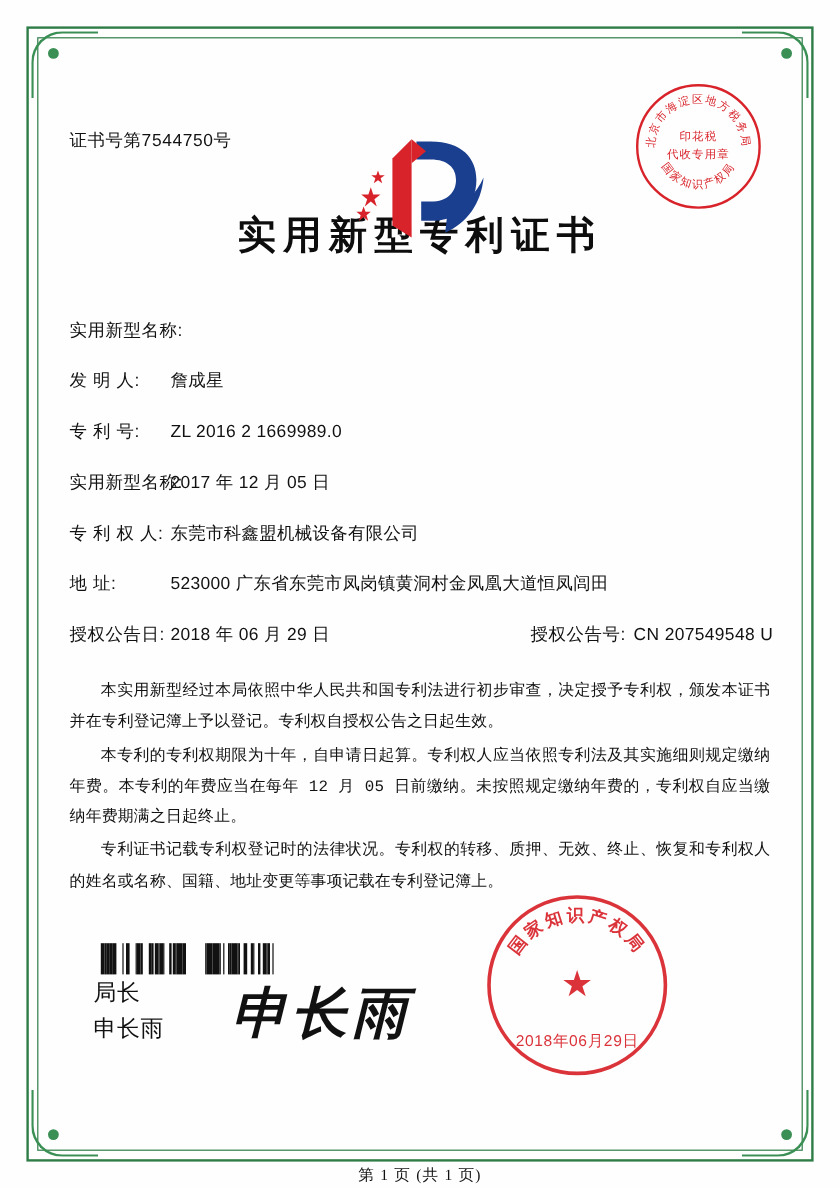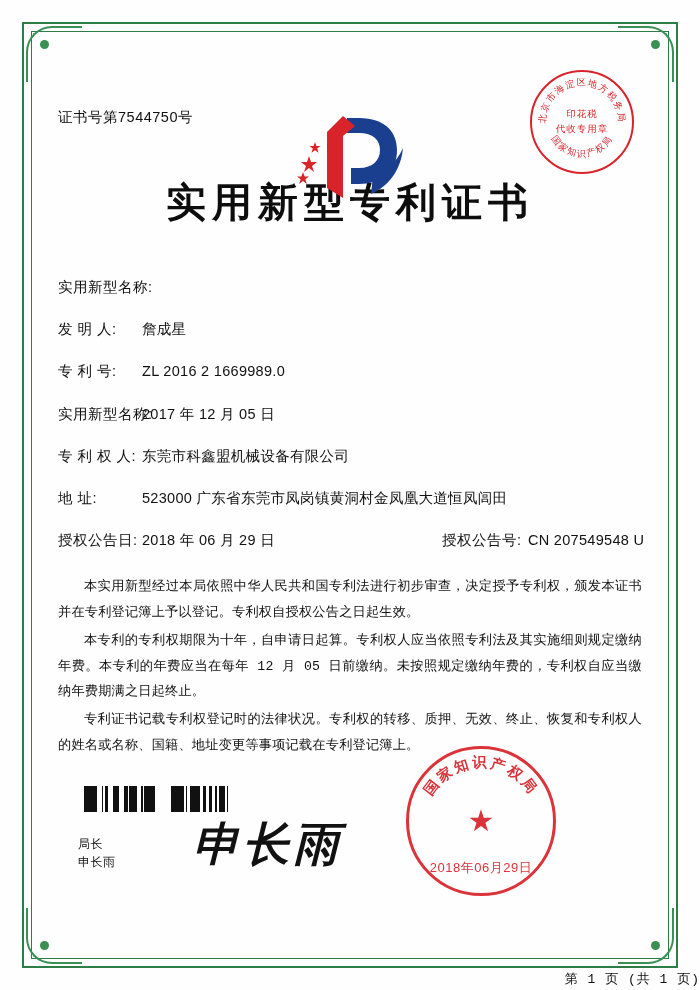--- a/index.html
+++ b/index.html
@@ -123,21 +123,21 @@
     font-family: "Liberation Sans", sans-serif;
     font-size: 9.5px;
     fill: #d8232a;
     letter-spacing: 1.6px;
   }
 
   .title {
     text-align: center;
     font-family: "Liberation Sans", sans-serif;
     font-weight: bold;
-    font-size: 40px;
+    font-size: 32px;
     letter-spacing: 6px;
     margin-top: 48px;
     color: #0d0d0d;
   }
 
   .fields {
     margin-top: 46px;
     font-family: "Liberation Sans", sans-serif;
     font-size: 14.5px;
     line-height: 1.6;
@@ -203,21 +203,21 @@
     background: #111;
     height: 100%;
   }
 
   
   .sign-block {
     position: absolute;
     left: 20px;
     bottom: 72px;
     font-family: Liberation Serif, serif;
-    font-size: 12px;
+    font-size: 19px;
     line-height: 1.55;
     letter-spacing: 0.5px;
   }
   .signature-script {
     position: absolute;
     left: 135px;
     bottom: 68px;
     font-family: "Liberation Serif", serif;
     font-size: 46px;
     font-style: italic;
@@ -266,22 +266,22 @@
     font-size: 30px;
     color: #d8232a;
     line-height: 1;
   }
 
   .page-footer {
     position: absolute;
     left: 0;
     right: 0;
     bottom: 2px;
-    text-align: right;
-    font-family: Liberation Mono, monospace;
+    text-align: center;
+    font-family: Liberation Serif, serif;
     font-size: 13px;
     letter-spacing: 1px;
   }
 </style>
 </head>
 <body>
 
 <div class="page">
 
   <div class="border-outer"></div>

